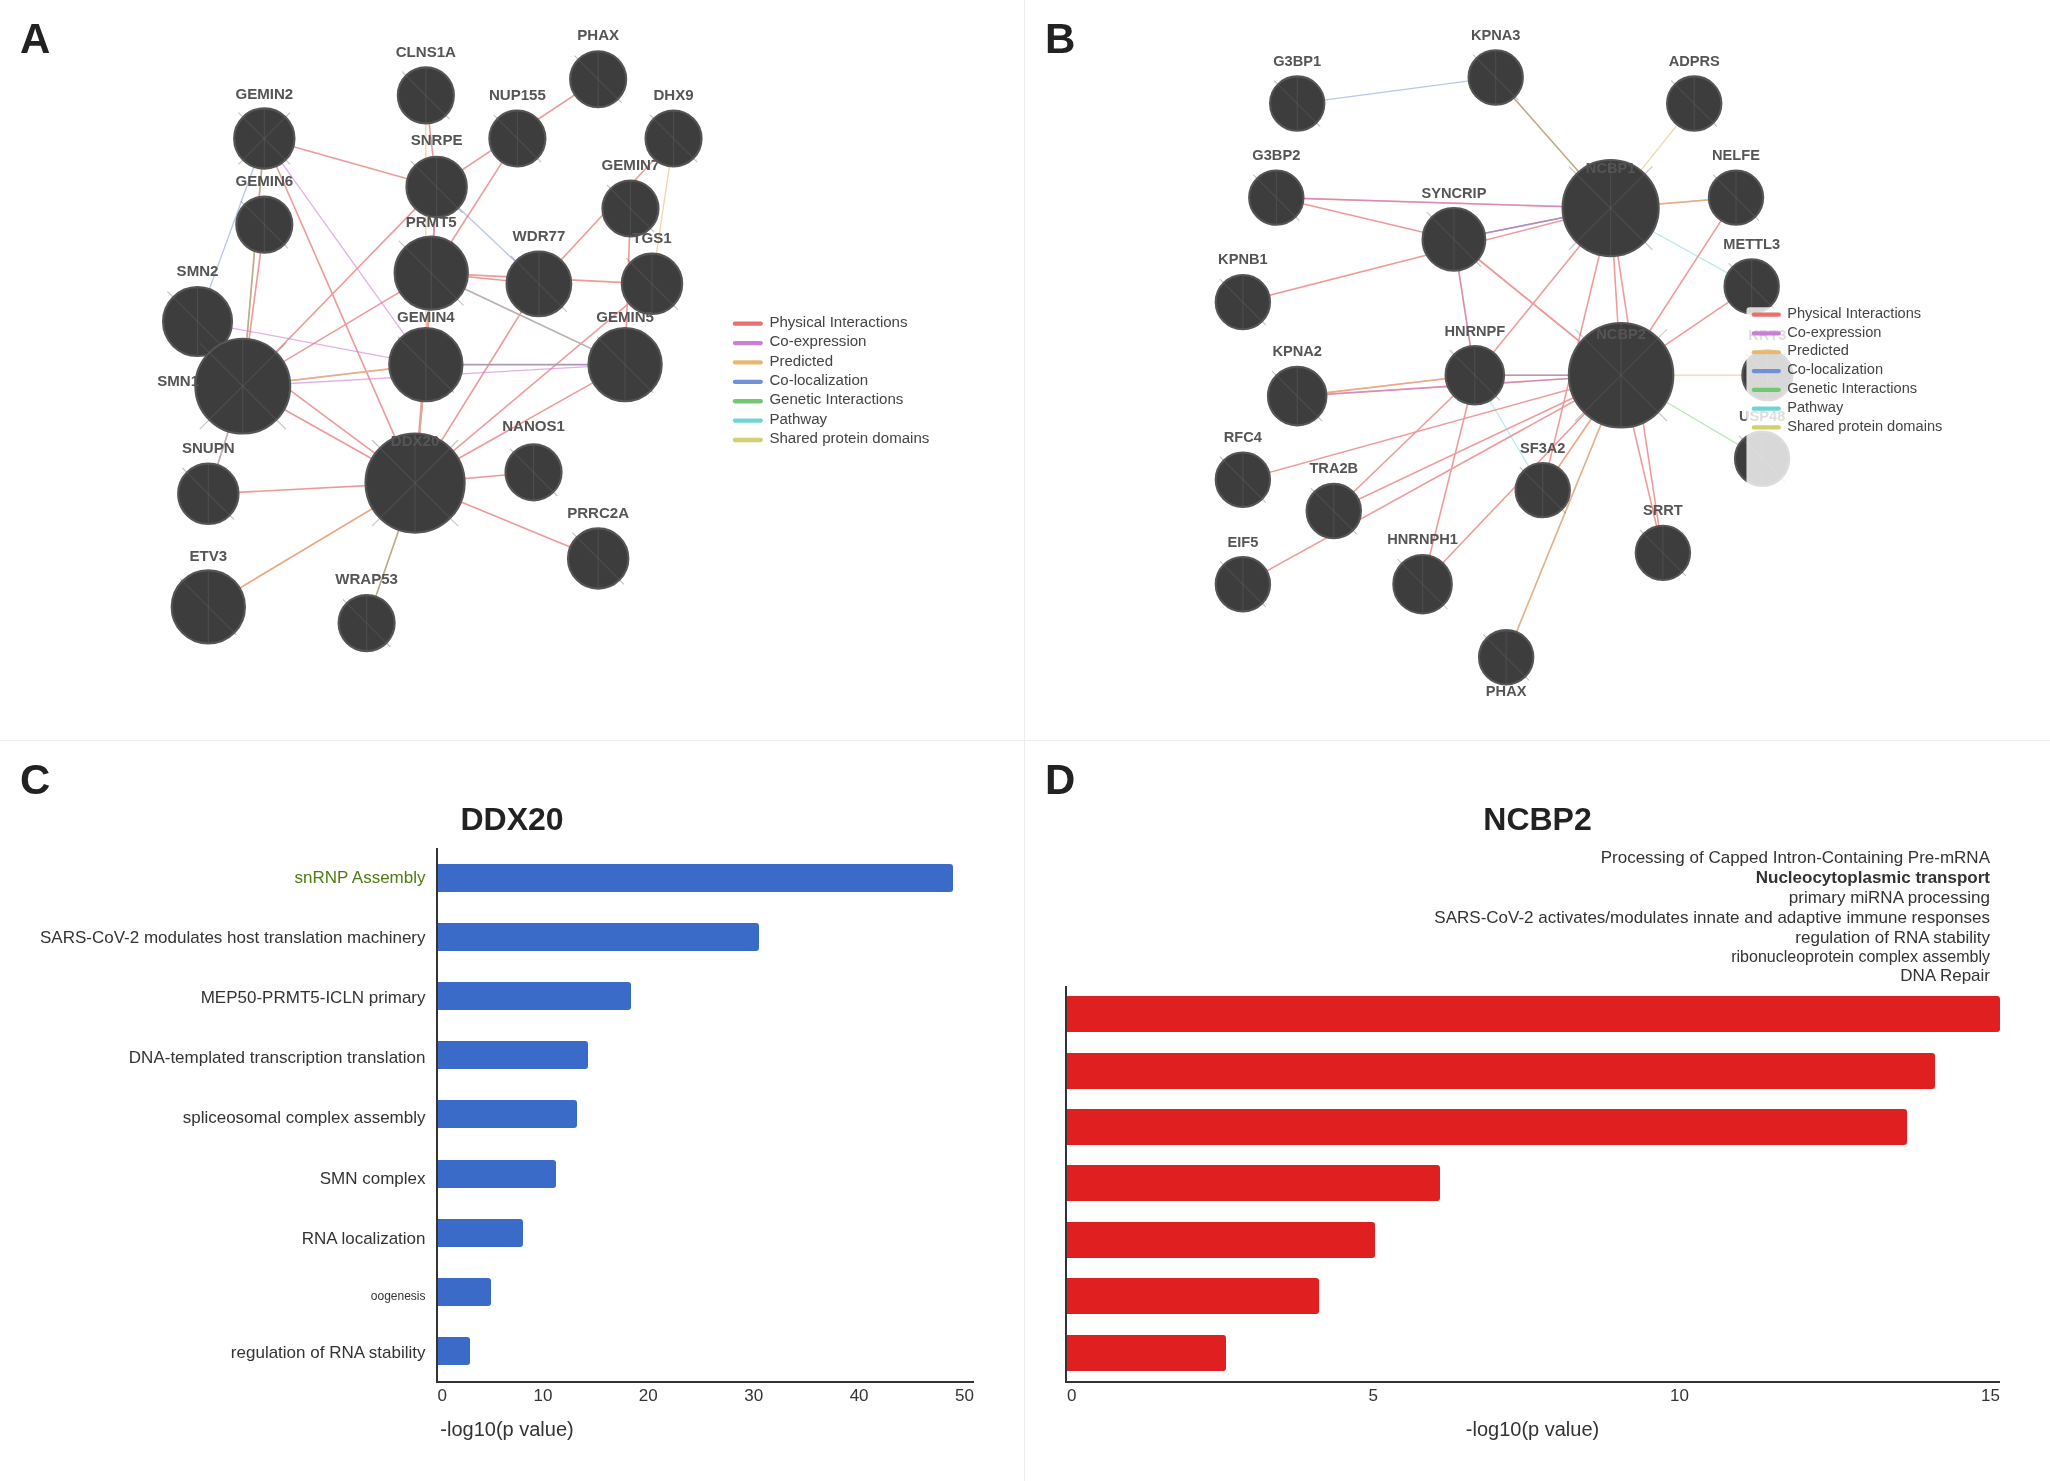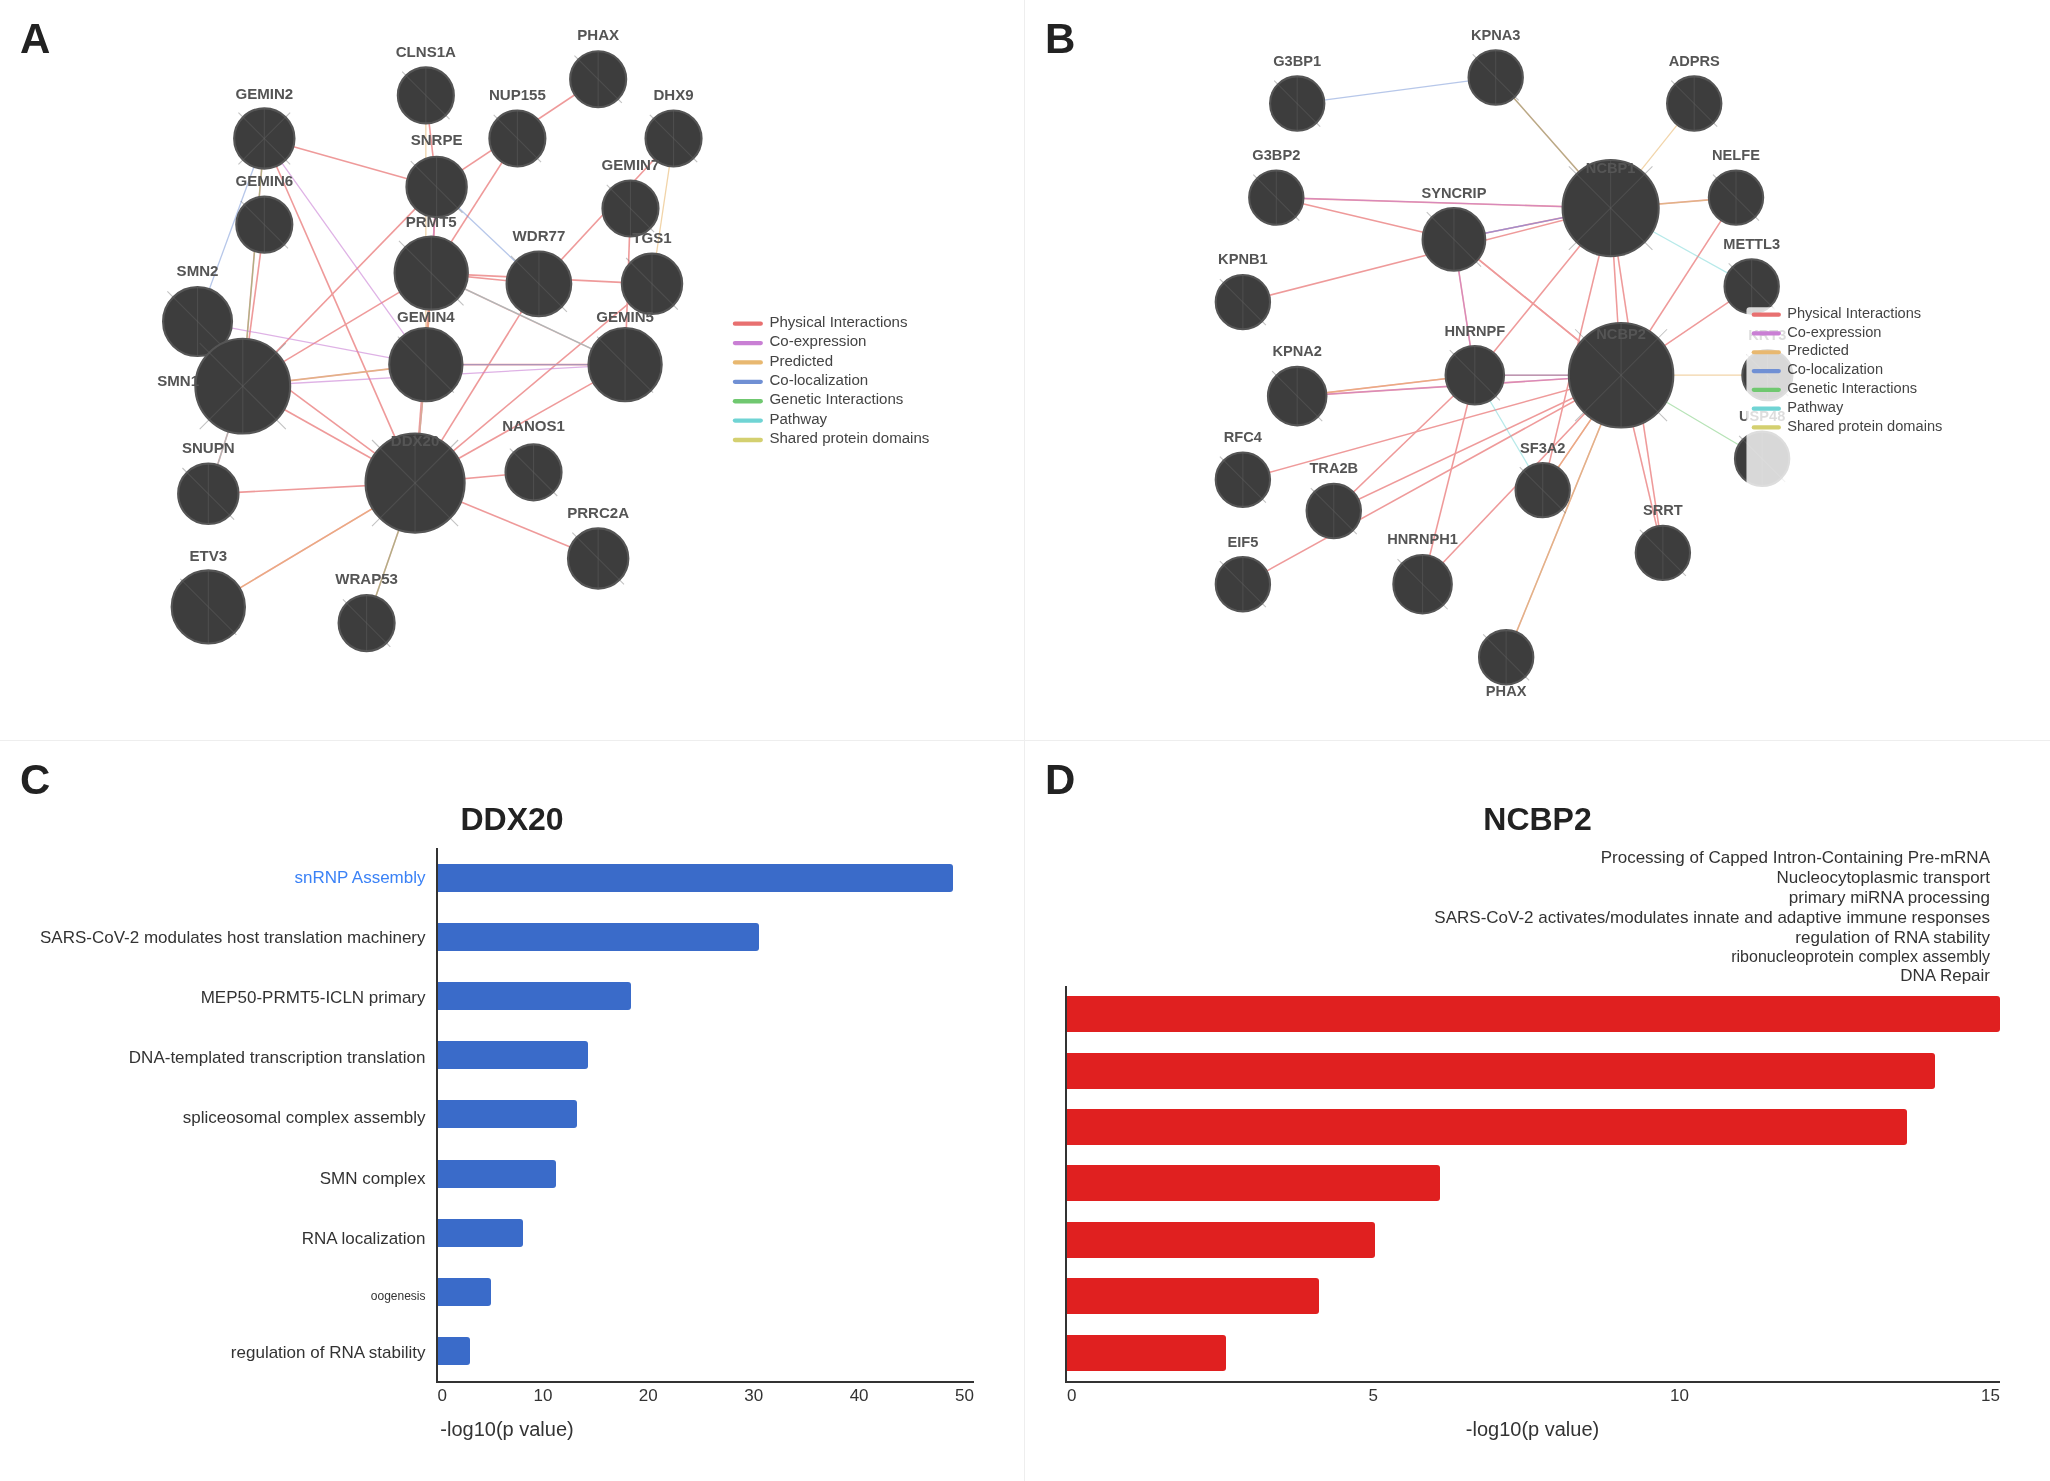--- a/index.html
+++ b/index.html
@@ -481,21 +481,21 @@
     </svg>
   </div>
 
   <div class="panel chart-panel" style="border-right: 1px solid #eee; border-top: 1px solid #eee;">
     <span class="panel-label">C</span>
     <div class="chart-title">DDX20</div>
     <div style="flex:1; display:flex; flex-direction:column; padding: 0 30px 20px 20px;">
       <div style="flex:1; display:flex; flex-direction:row;">
 
         <div style="display:flex; flex-direction:column; justify-content:space-around; align-items:flex-end; padding-right:10px; min-width:340px;">
-          <div style="font-size:17px; color:#3b82f6; text-align:right;">snRNP Assembly</div>
+          <div style="font-size:17px; color:#4d7c0f; text-align:right;">snRNP Assembly</div>
           <div style="font-size:17px; color:#333; text-align:right;">SARS-CoV-2 modulates host translation machinery</div>
           <div style="font-size:17px; color:#333; text-align:right;">MEP50-PRMT5-ICLN primary</div>
           <div style="font-size:17px; color:#333; text-align:right;">DNA-templated transcription translation</div>
           <div style="font-size:17px; color:#333; text-align:right;">spliceosomal complex assembly</div>
           <div style="font-size:17px; color:#333; text-align:right;">SMN complex</div>
           <div style="font-size:17px; color:#333; text-align:right;">RNA localization</div>
           <div style="font-size:12px; color:#333; text-align:right;">oogenesis</div>
           <div style="font-size:17px; color:#333; text-align:right;">regulation of RNA stability</div>
         </div>
 
@@ -544,21 +544,21 @@
   </div>
 
   <div class="panel chart-panel" style="border-top: 1px solid #eee;">
     <span class="panel-label">D</span>
     <div class="chart-title">NCBP2</div>
     <div style="flex:1; display:flex; flex-direction:column; padding: 0 30px 20px 20px;">
       <div style="flex:1; display:flex; flex-direction:column;">
 
         <div style="display:flex; flex-direction:column; justify-content:space-around; align-items:flex-end; padding-right:10px; min-width:440px;">
           <div style="font-size:17px; color:#333; text-align:right;">Processing of Capped Intron-Containing Pre-mRNA</div>
-          <div style="font-size:17px; color:#333; text-align:center;">Nucleocytoplasmic transport</div>
+          <div style="font-size:17px; color:#333; text-align:center;font-weight:bold;">Nucleocytoplasmic transport</div>
           <div style="font-size:17px; color:#333; text-align:right;">primary miRNA processing</div>
           <div style="font-size:17px; color:#333; text-align:left;">SARS-CoV-2 activates/modulates innate and adaptive immune responses</div>
           <div style="font-size:17px; color:#333; text-align:right;">regulation of RNA stability</div>
           <div style="font-size:16px; color:#333; text-align:right;">ribonucleoprotein complex assembly</div>
           <div style="font-size:17px; color:#333; text-align:center;">DNA Repair</div>
         </div>
 
         <div style="flex:1; display:flex; flex-direction:column; justify-content:space-around; position:relative; border-left:2px solid #333; border-bottom:2px solid #333;">
           <div style="display:flex; align-items:center; height:55px; padding:6px 0;">
             <div style="width:100%; height:36px; background:#e02020; border-radius:0 3px 3px 0;"></div>

